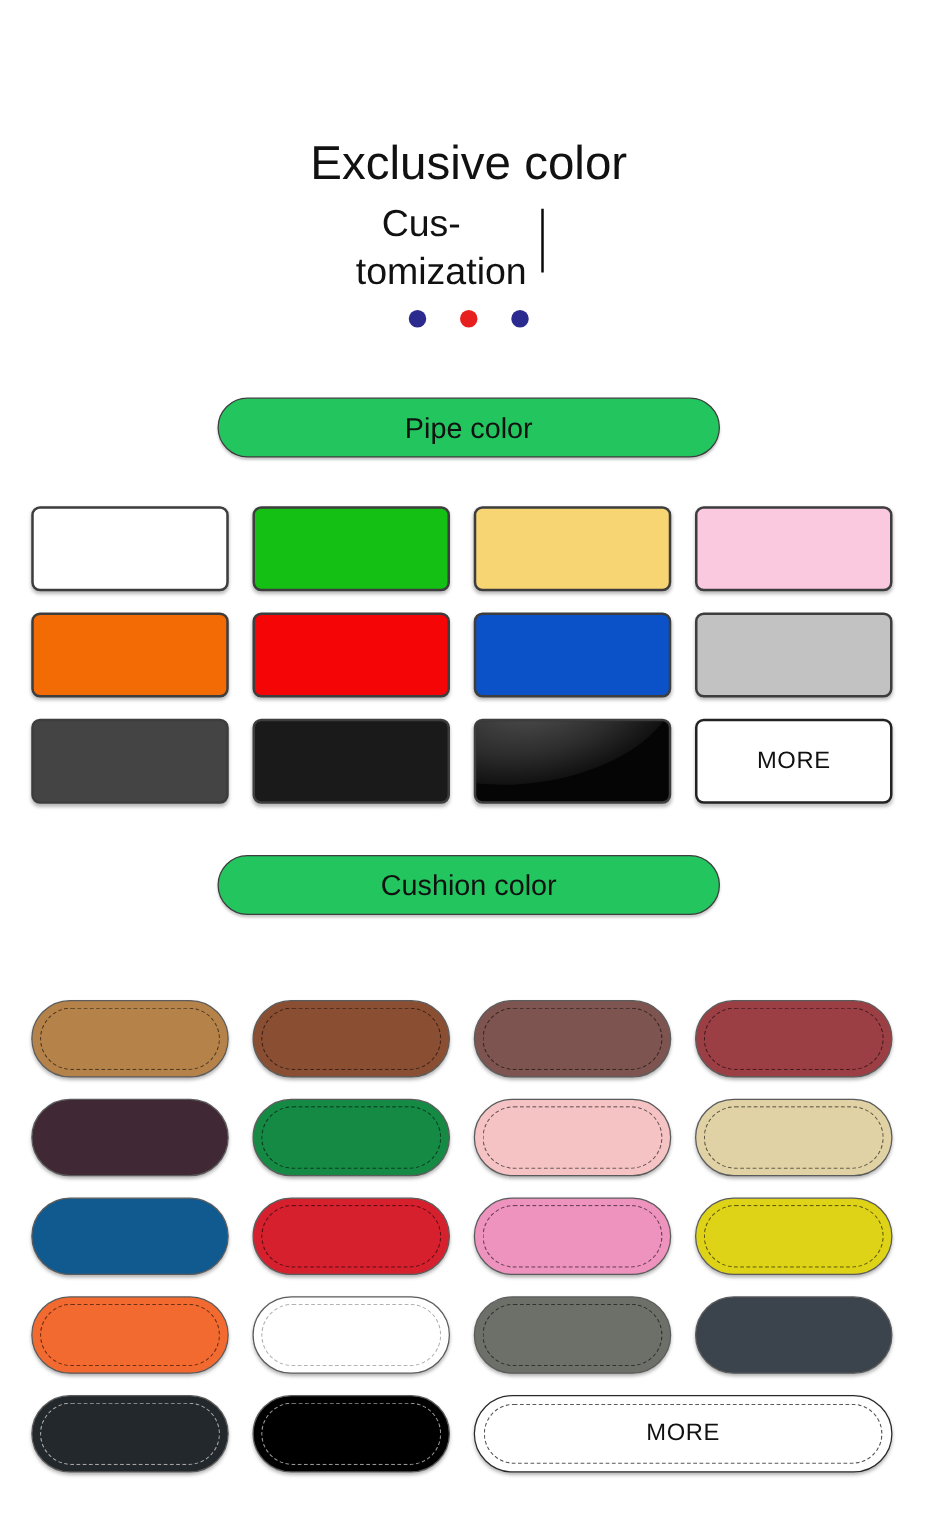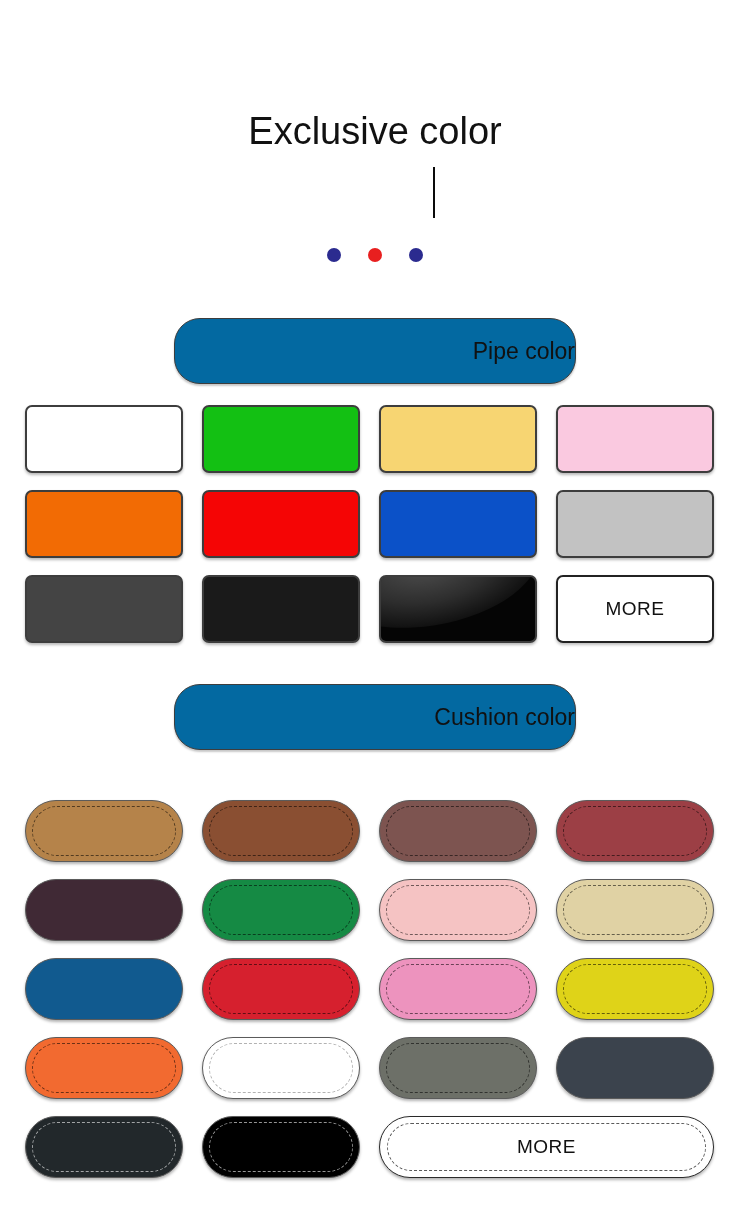--- a/index.html
+++ b/index.html
@@ -75,27 +75,27 @@
     justify-content: center;
     gap: 27px;
   }
   .dot { width: 14px; height: 14px; border-radius: 50%; }
 
   
   .section-pill {
     position: absolute;
     left: 174px;
     width: 402px;
-    height: 66px;
+    height: 48px;
     border: 1.5px solid #3d3d3d;
     border-radius: 26px;
-    background: #0369a1;
+    background: #22c55e;
     display: flex;
     align-items: center;
-    justify-content: flex-end;
+    justify-content: center;
     font-size: 23px;
     color: #111111;
     box-shadow: 0 2px 2px rgba(0,0,0,0.22);
   }
   .pill-pipe    { top: 284px; }
   .pill-cushion { top: 650px; }
 
   
   .pipe-grid {
     position: absolute;
@@ -206,20 +206,22 @@
 </head>
 <body>
 
 <div class="page">
 
   <div class="header">
 
     <div class="title-main">Exclusive color</div>
 
     <div class="title-sub">
+      <span class="ln ln1">Cus-</span>
+      <span class="ln ln2">tomization</span>
     </div>
 
     <div class="caret-rule"></div>
 
     <div class="dots" id="dots-row">
         <span class="dot" style="background: rgb(43, 43, 143);"></span>
         <span class="dot" style="background: rgb(232, 31, 31);"></span>
         <span class="dot" style="background: rgb(43, 43, 143);"></span>
       </div>
   </div>

